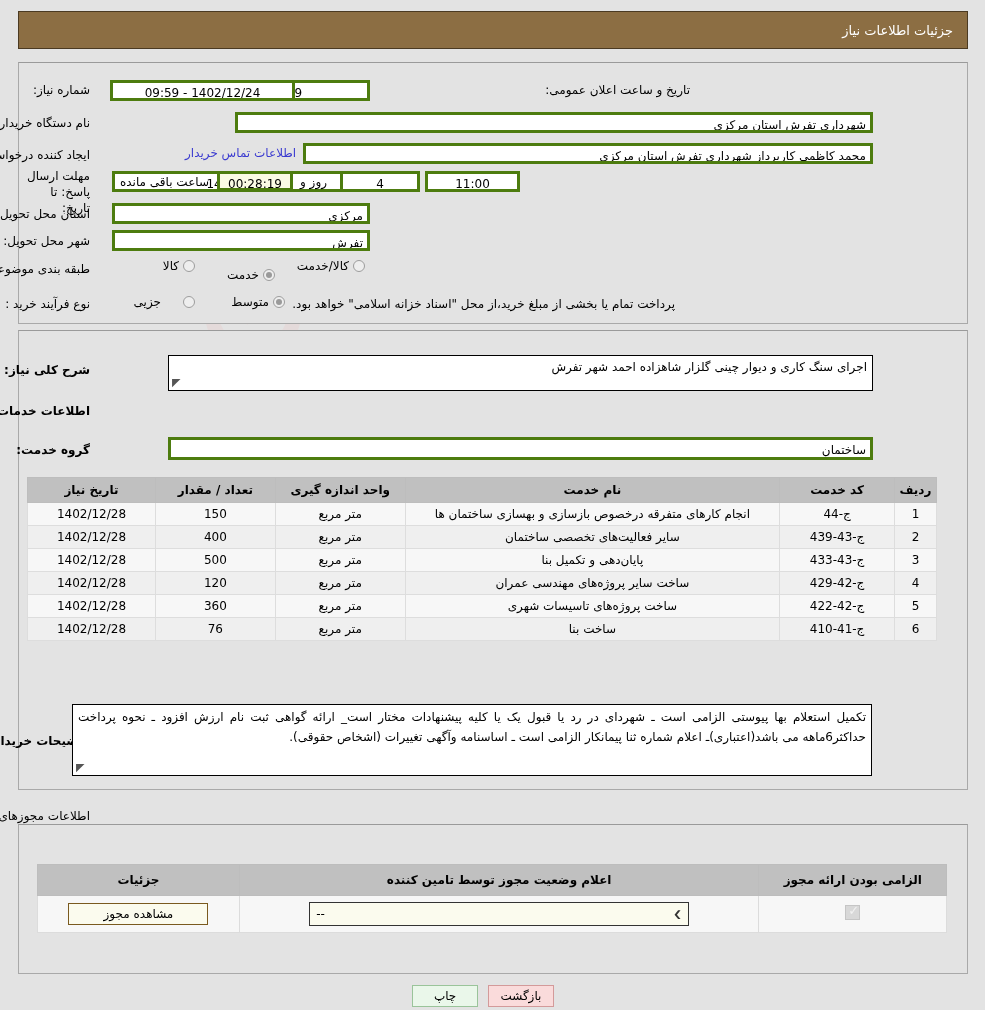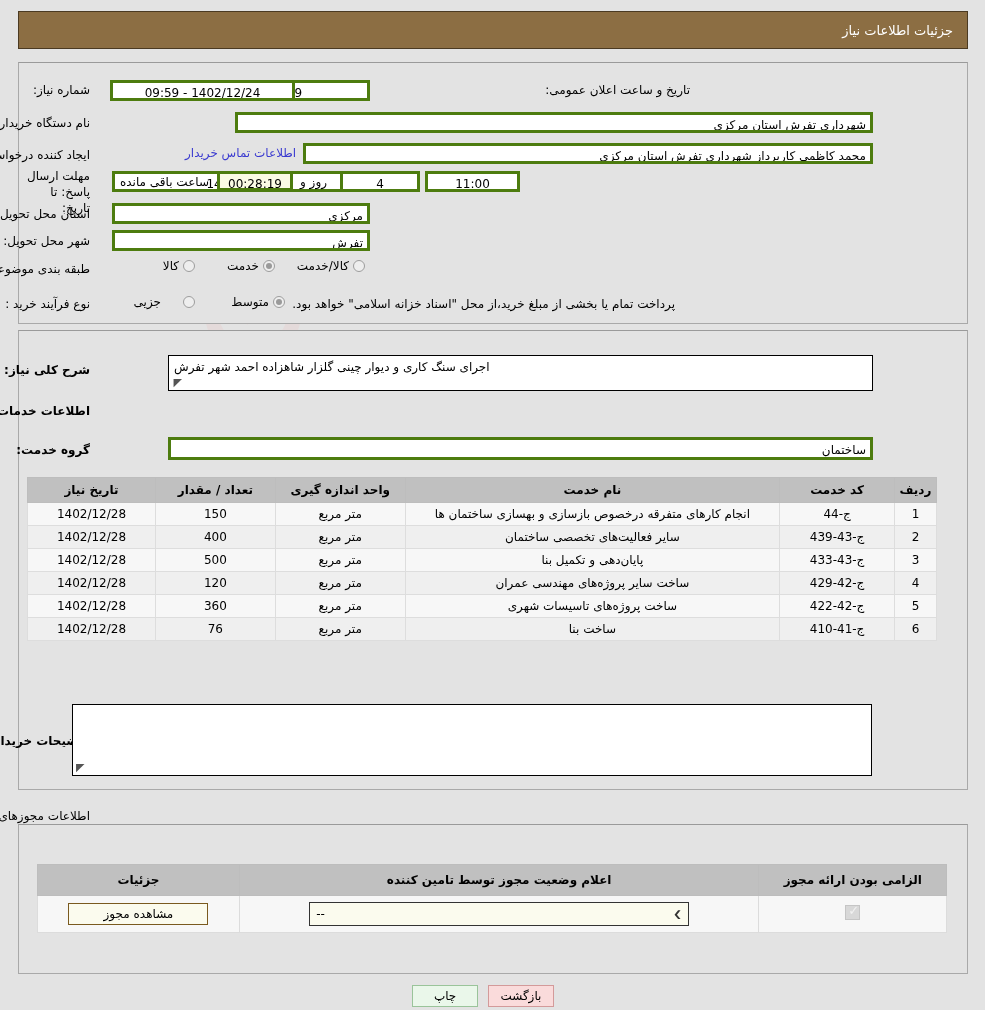--- a/index.html
+++ b/index.html
@@ -143,21 +143,21 @@
   }
 
   .textarea {
     position: absolute;
     background: #ffffff;
     border: 1px solid #000;
     z-index: 3;
     font-size: 12px;
     line-height: 19px;
     padding: 2px 5px;
-    text-align: left;
+    text-align: right;
     overflow: hidden;
     color: #000;
   }
   .resize-grip {
     position: absolute;
     right: auto; left: 3px; bottom: 2px;
     width: 10px; height: 10px;
     z-index: 4;
     color: #555;
     font-size: 11px;
@@ -323,21 +323,21 @@
   <div class="box" style="right:615px; top:203px; width:258px; height:21px;">مرکزی</div>
 
   <div class="lbl" style="right:895px; top:233px;">شهر محل تحویل:</div>
   <div class="box" style="right:615px; top:230px; width:258px; height:21px;">تفرش</div>
 
   <div class="lbl" style="right:895px; top:261px;">طبقه بندی موضوعی:</div>
   <div class="radio-wrap" style="right:790px; top:259px;">
     <span class="radio"></span>
     <span>کالا</span>
   </div>
-  <div class="radio-wrap" style="right:710px; top:259px;align-items:center;">
+  <div class="radio-wrap" style="right:710px; top:268px;align-items:center;">
     <span class="radio on"></span>
     <span>خدمت</span>
   </div>
   <div class="radio-wrap" style="right:620px; top:259px;">
     <span class="radio"></span>
     <span>کالا/خدمت</span>
   </div>
 
   <div class="lbl" style="right:895px; top:296px;">نوع فرآیند خرید :</div>
   <div class="radio-wrap" style="right:790px; top:295px;gap:22px;">
@@ -421,20 +421,21 @@
           <td style="text-align: center;">ساخت بنا</td>
           <td>متر مربع</td>
           <td>76</td>
           <td>1402/12/28</td>
         </tr>
       </tbody>
   </table>
 
   <div class="lbl bold" style="right:895px; top:733px;">توضیحات خریدار:</div>
   <div class="textarea" style="left:72px; top:704px; width:800px; height:72px; line-height:20px; text-align:justify;">
+    <span>تکمیل استعلام بها پیوستی الزامی است ـ شهرداى در رد یا قبول یک یا کلیه پیشنهادات مختار است_ ارائه گواهی ثبت نام ارزش افزود ـ نحوه پرداخت حداکثر6ماهه می باشد(اعتباری)ـ اعلام شماره ثنا پیمانکار الزامی است ـ اساسنامه وآگهی تغییرات (اشخاص حقوقی).</span>
     <span class="resize-grip">◥</span>
   </div>
 
   <div class="lbl" style="right:895px; top:808px;">اطلاعات مجوزهای ارائه خدمت / کالا</div>
 
   <div class="panel panel-bot" style="top:824px; height:150px;"></div>
 
   <table class="grid2" style="right:38px; top:864px; width:910px;">
     <thead>
       <tr>

